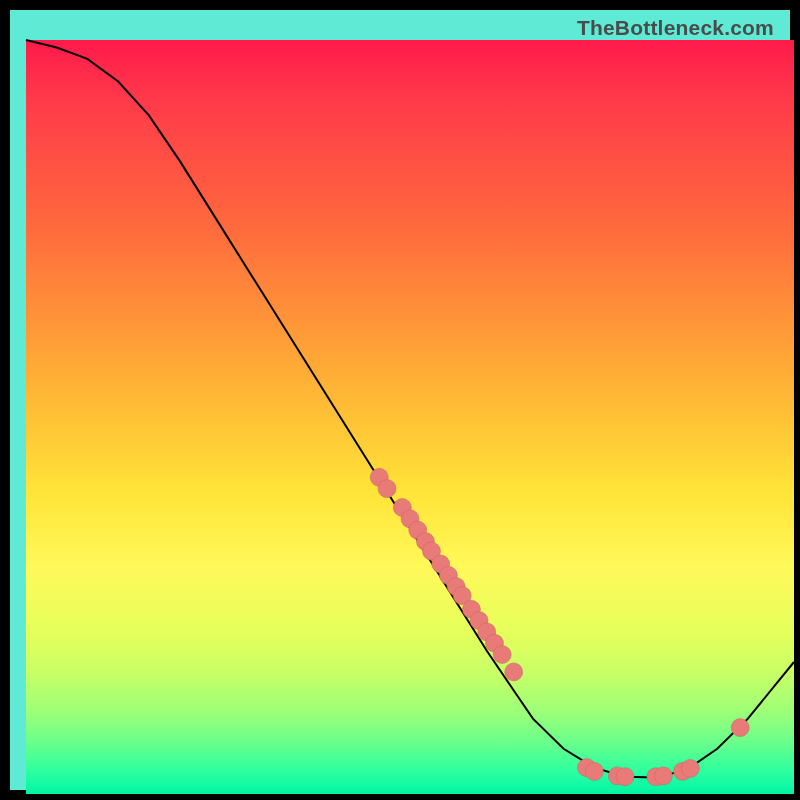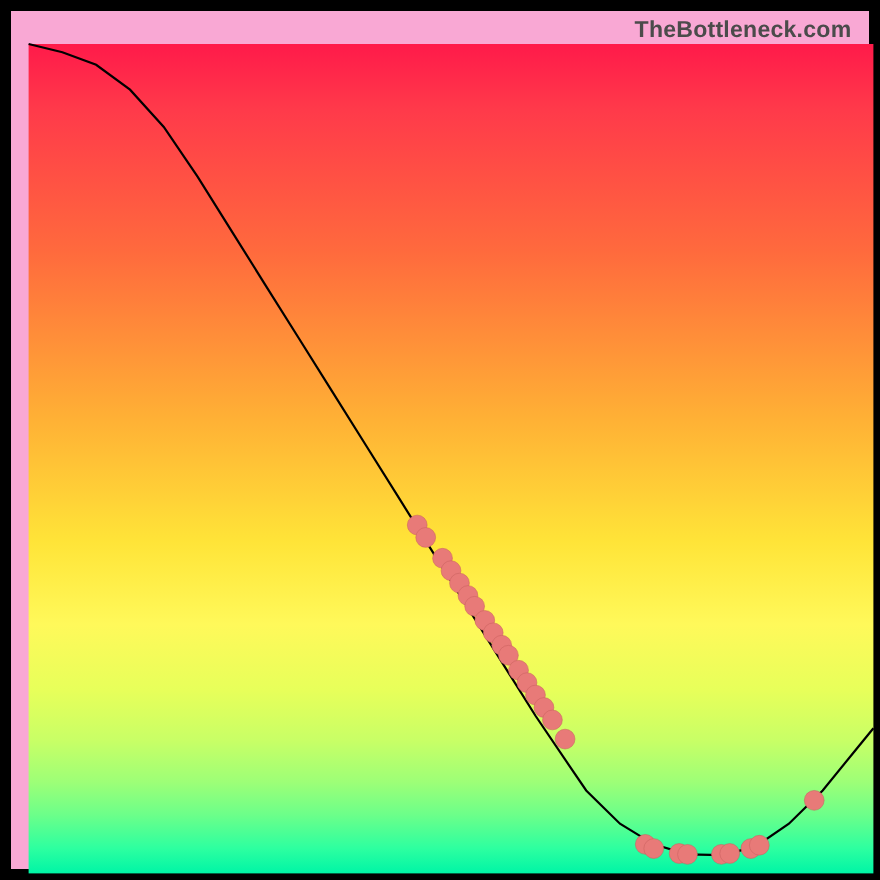--- a/index.html
+++ b/index.html
@@ -9,21 +9,21 @@
     height: 800px;
     background: #000;
     font-family: Arial, Helvetica, sans-serif;
   }
   .frame {
     position: absolute;
     left: 10px;
     top: 10px;
     width: 780px;
     height: 780px;
-    background: #f9a8d4;
+    background: #5eead4;
   }
   .plot {
     position: absolute;
     left: 16px;
     top: 30px;
     width: 768px;
     height: 754px;
     background: linear-gradient(to bottom,
       #ff1a4a 0%,
       #ff3a4a 8%,

